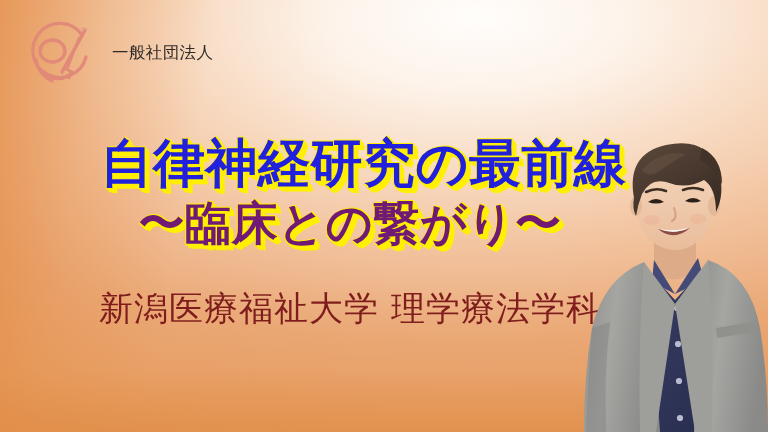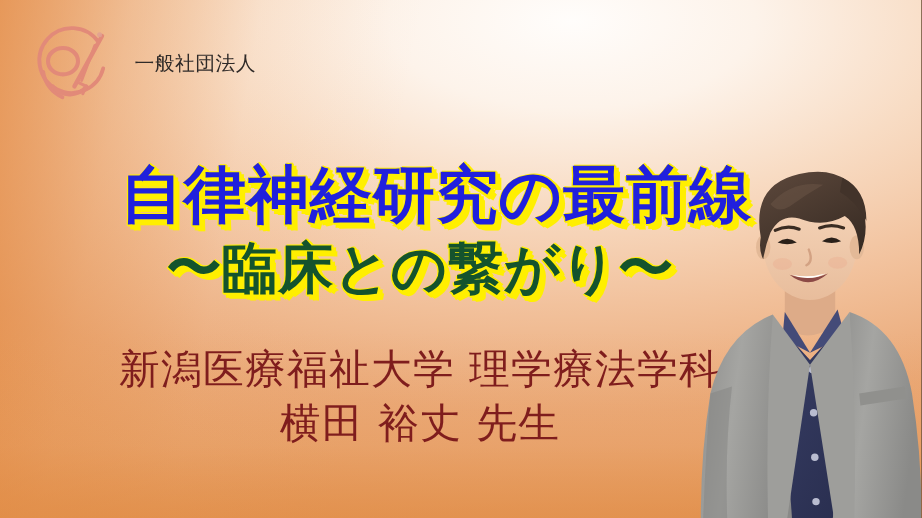--- a/index.html
+++ b/index.html
@@ -99,21 +99,21 @@
     text-shadow:
       3px 3px 0 #ffef00, 4px 4px 0 #ffef00, 5px 5px 0 #ffef00,
       2px 4px 0 #ffef00, 4px 2px 0 #ffef00,
       -1px 1px 0 #ffef00, 1px -1px 0 #ffef00,
       0 2px 0 #ffef00, 2px 0 0 #ffef00;
     margin-left: 27px;
   }
   .title-line-2 {
     font-size: 46px;
     line-height: 58px;
-    color: #14532d;
+    color: #701a75;
     text-shadow:
       3px 3px 0 #ffef00, 4px 4px 0 #ffef00, 5px 5px 0 #ffef00,
       2px 4px 0 #ffef00, 4px 2px 0 #ffef00,
       -1px 1px 0 #ffef00, 1px -1px 0 #ffef00,
       0 2px 0 #ffef00, 2px 0 0 #ffef00;
   }
 
   
   .presenter-block {
     position: absolute;
@@ -180,21 +180,20 @@
 
   </div>
 
   <div class="title-block">
     <div class="title-line title-line-1">自律神経研究の最前線</div>
     <div class="title-line title-line-2">〜臨床との繋がり〜</div>
   </div>
 
   <div class="presenter-block">
     <div class="presenter-line">新潟医療福祉大学 理学療法学科</div>
-    <div class="presenter-line">横田 裕丈 先生</div>
   </div>
 
   <div class="photo">
     <svg width="186" height="300" viewBox="0 0 186 300">
       <defs>
         <linearGradient id="jacketG" x1="0" y1="0" x2="1" y2="0.3">
           <stop offset="0%" stop-color="#8d8d8b"></stop>
           <stop offset="45%" stop-color="#a5a5a2"></stop>
           <stop offset="100%" stop-color="#8a8a88"></stop>
         </linearGradient>

